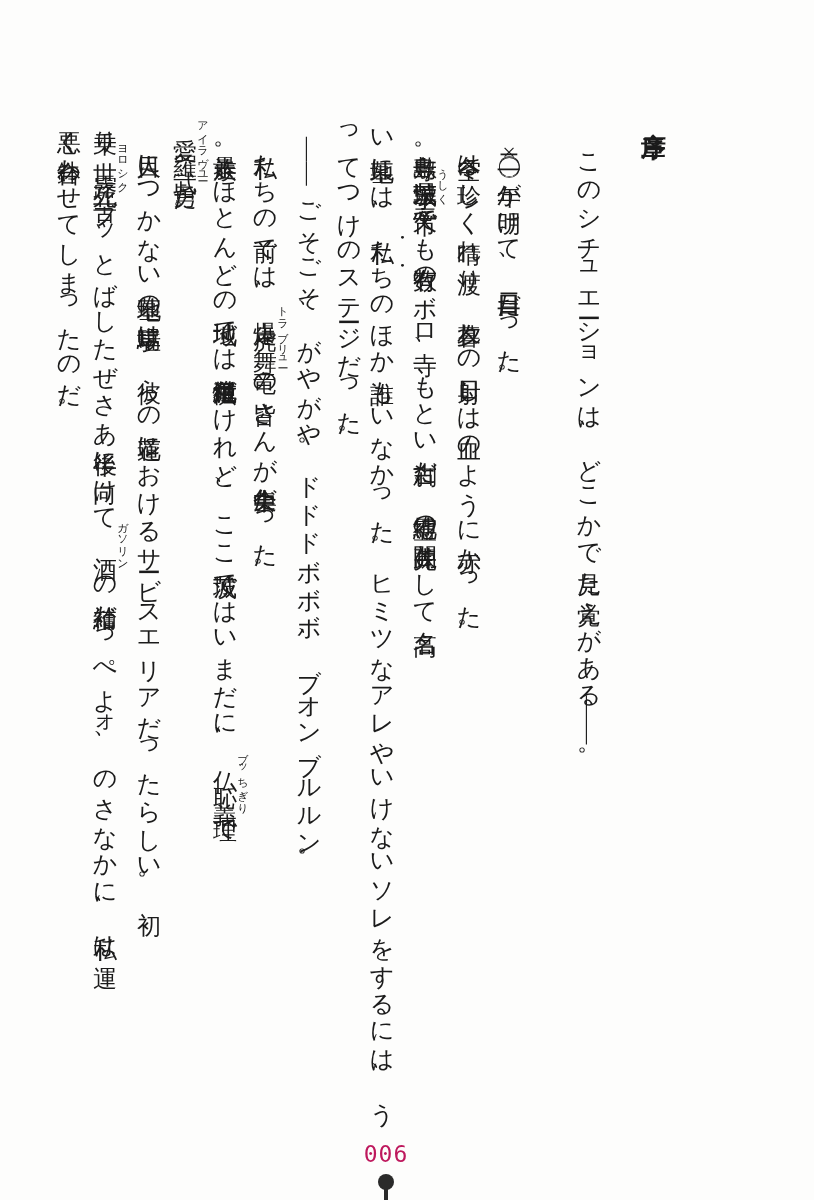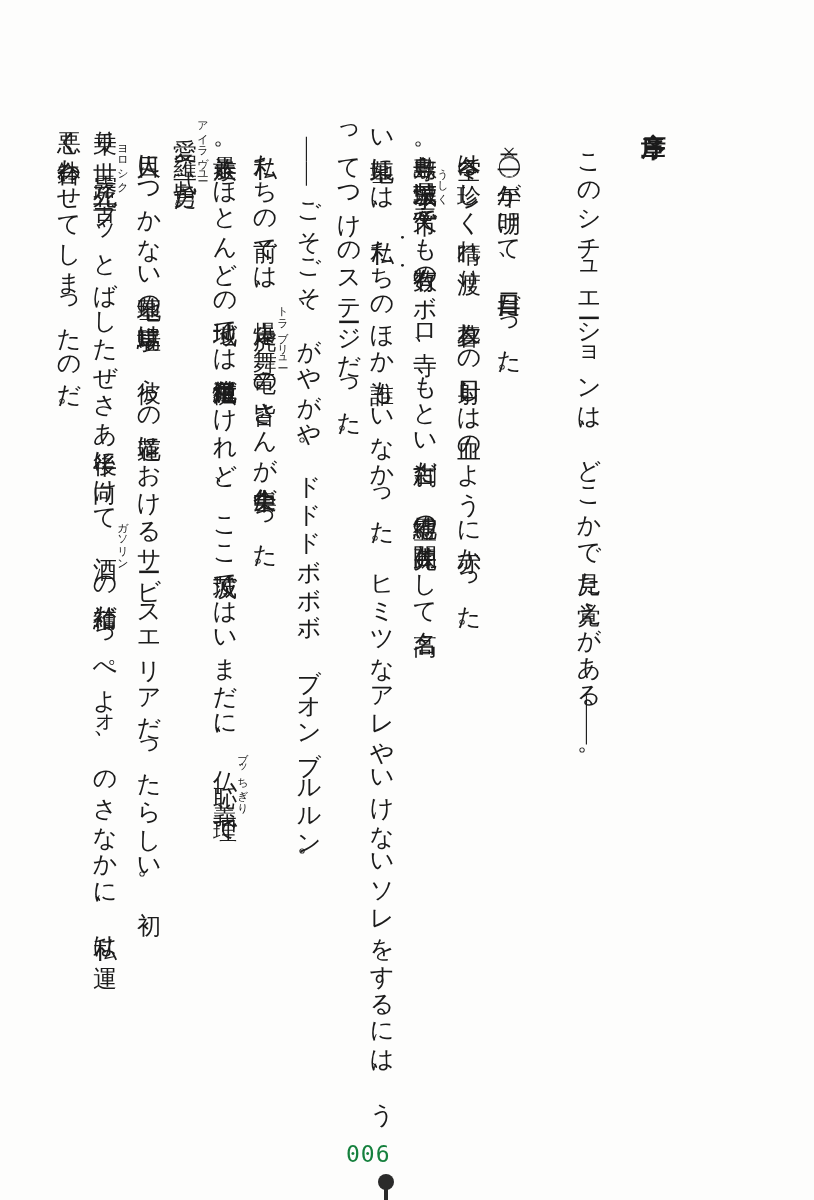--- a/index.html
+++ b/index.html
@@ -53,24 +53,25 @@
     font-style: normal;
     -webkit-text-emphasis: filled dot #1b1b1b;
     text-emphasis: filled dot #1b1b1b;
   }
   
   .page-number {
     position: absolute;
     top: 1141px;
     left: 346px;
     width: 80px;
+    text-align: center;
     font-family: "DejaVu Sans Mono", monospace;
     font-size: 23px;
     letter-spacing: 1px;
-    color: #15803d;
+    color: #be185d;
   }
   .pin-head {
     position: absolute;
     left: 378px;
     top: 1174px;
     width: 16px;
     height: 16px;
     border-radius: 50%;
     background: #2a2a2a;
   }

